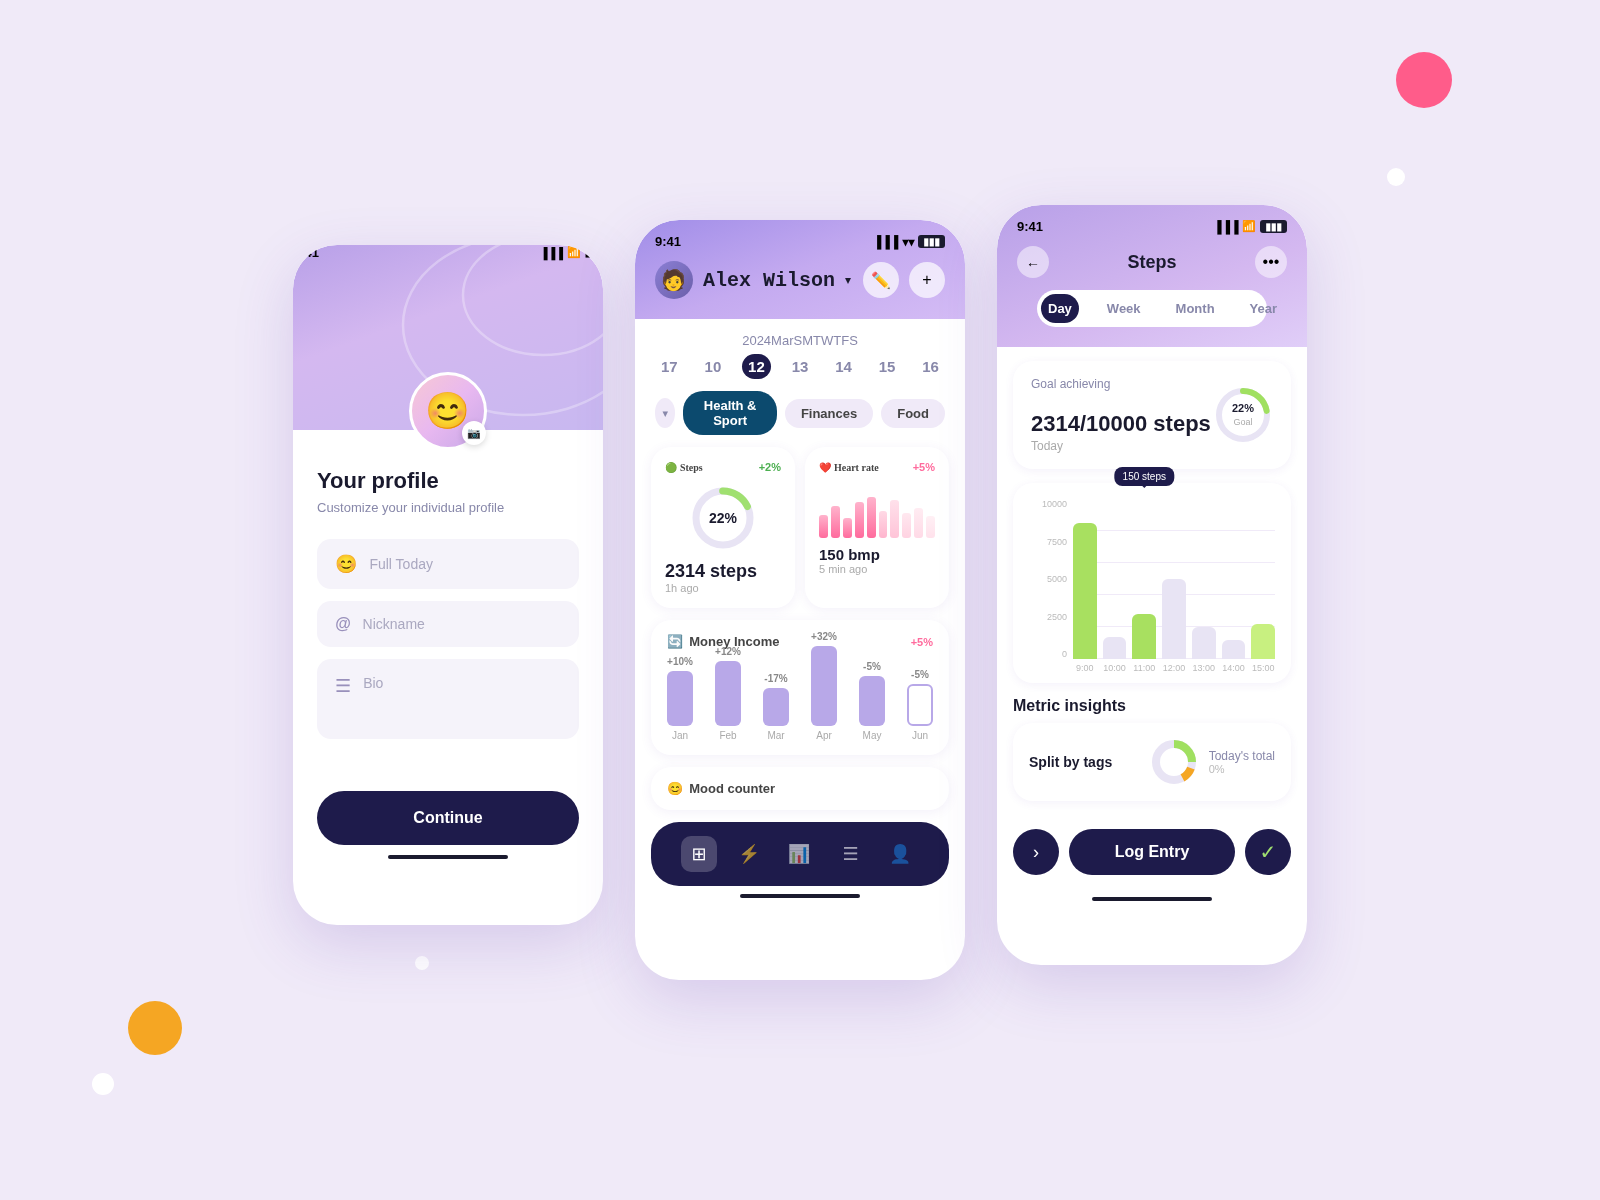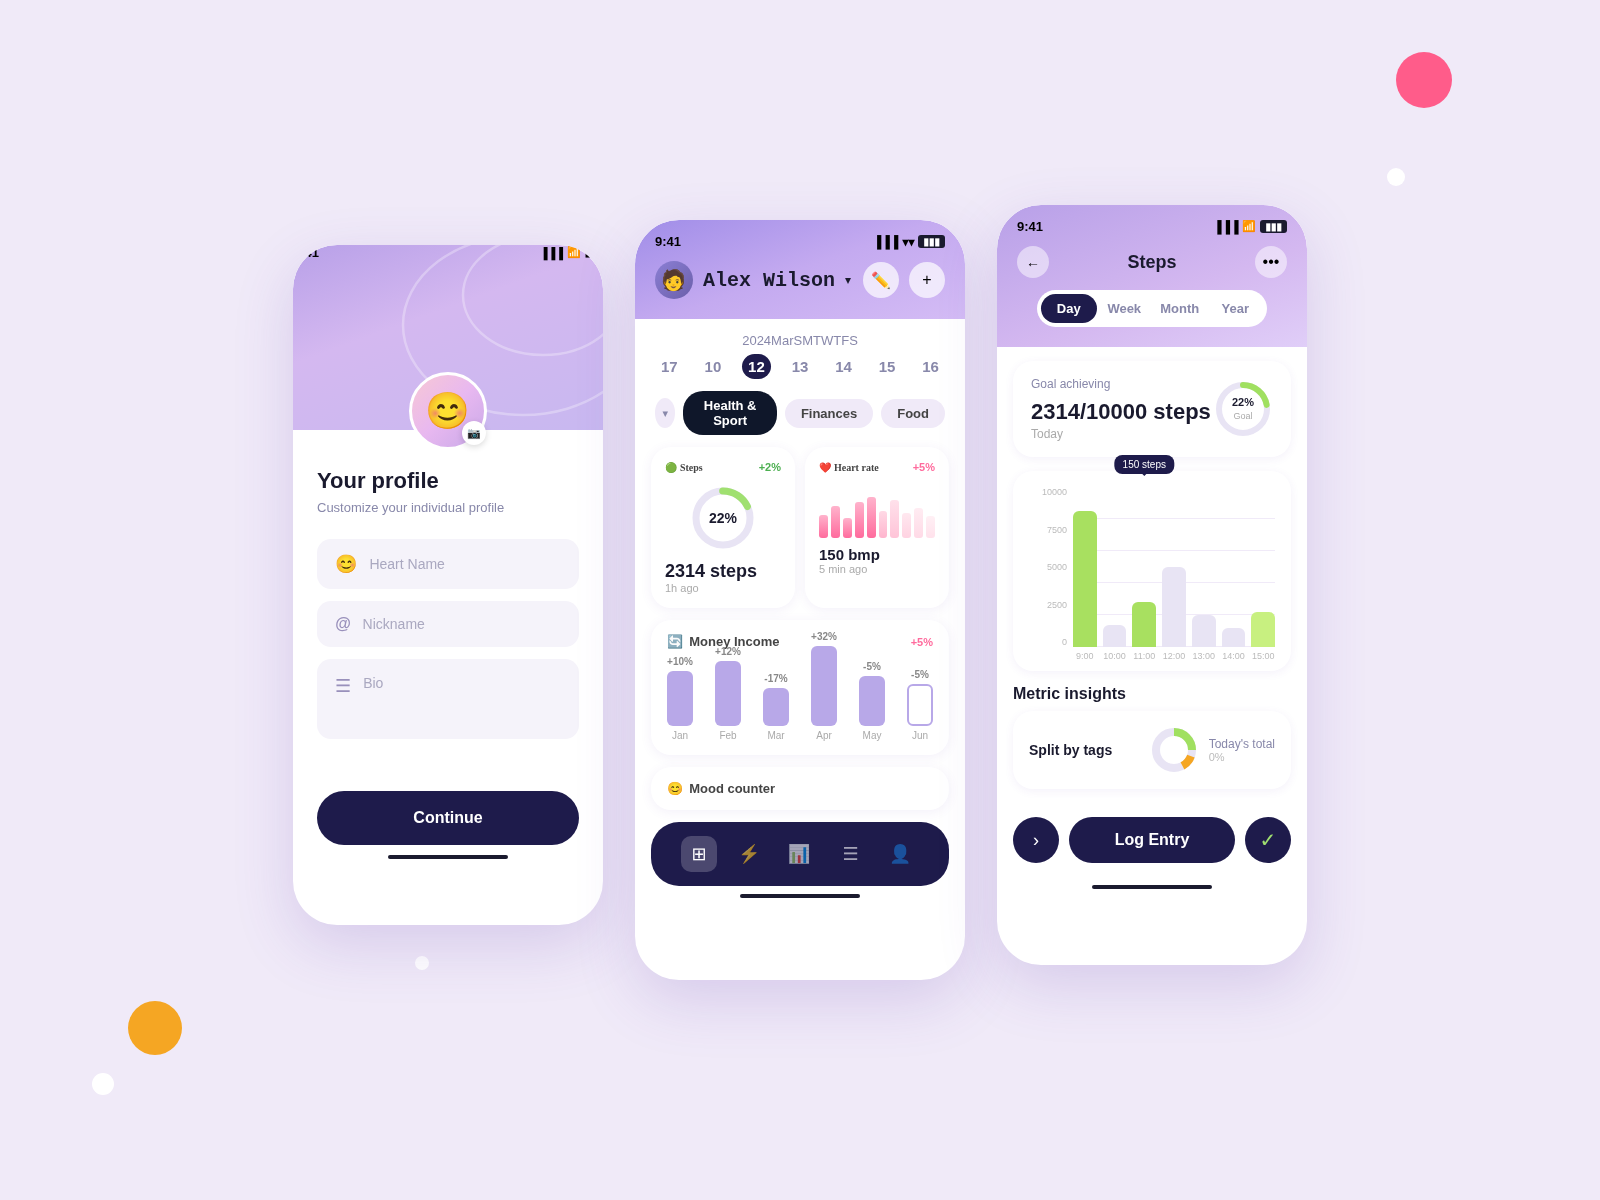--- a/index.html
+++ b/index.html
@@ -312,21 +312,21 @@
     .tab-btn {
       padding: 7px 16px;
       border-radius: 20px;
       font-size: 13px;
       font-weight: 600;
       cursor: pointer;
       border: none;
     }
 
     .tab-btn.active {
-      background: #0f172a;
+      background: #0c4a6e;
       color: white;
     }
 
     .tab-btn.inactive {
       background: #f0eaf8;
       color: #444;
     }
 
     
     .cards-row {
@@ -615,20 +615,21 @@
       cursor: pointer;
     }
 
     .time-tab.active {
       background: #1e1b4b;
       color: white;
     }
 
     .time-tab.inactive {
       color: #8888aa;
+      padding-left: 28px;
     }
 
     
     .phone-3-body {
       padding: 14px 16px;
       overflow-y: auto;
     }
 
     .goal-card {
       background: white;
@@ -637,21 +638,21 @@
       margin-bottom: 14px;
       display: flex;
       justify-content: space-between;
       align-items: center;
       box-shadow: 0 2px 10px rgba(100,60,180,0.07);
     }
 
     .goal-label {
       font-size: 12px;
       color: #8888aa;
-      margin-bottom: 8px;
+      margin-bottom: 20px;
     }
 
     .goal-value {
       font-size: 22px;
       font-weight: 800;
       color: #1a1a2e;
       margin-bottom: 2px;
     }
 
     .goal-today {
@@ -884,21 +885,21 @@
       </div>
       <div class="camera-icon-badge">📷</div>
     </div>
 
     <div class="profile-body">
       <div class="profile-title">Your profile</div>
       <div class="profile-subtitle">Customize your individual profile</div>
 
       <div class="profile-field">
         <span class="field-icon">😊</span>
-        <span class="field-label">Heart Name</span>
+        <span class="field-label">Full Today</span>
       </div>
       <div class="profile-field">
         <span class="field-icon" style="font-size:16px;font-style:italic;font-weight:bold;">@</span>
         <span class="field-label">Nickname</span>
       </div>
       <div class="profile-field" style="height:80px;align-items:flex-start;padding-top:16px;">
         <span class="field-icon">☰</span>
         <span class="field-label">Bio</span>
       </div>
 

